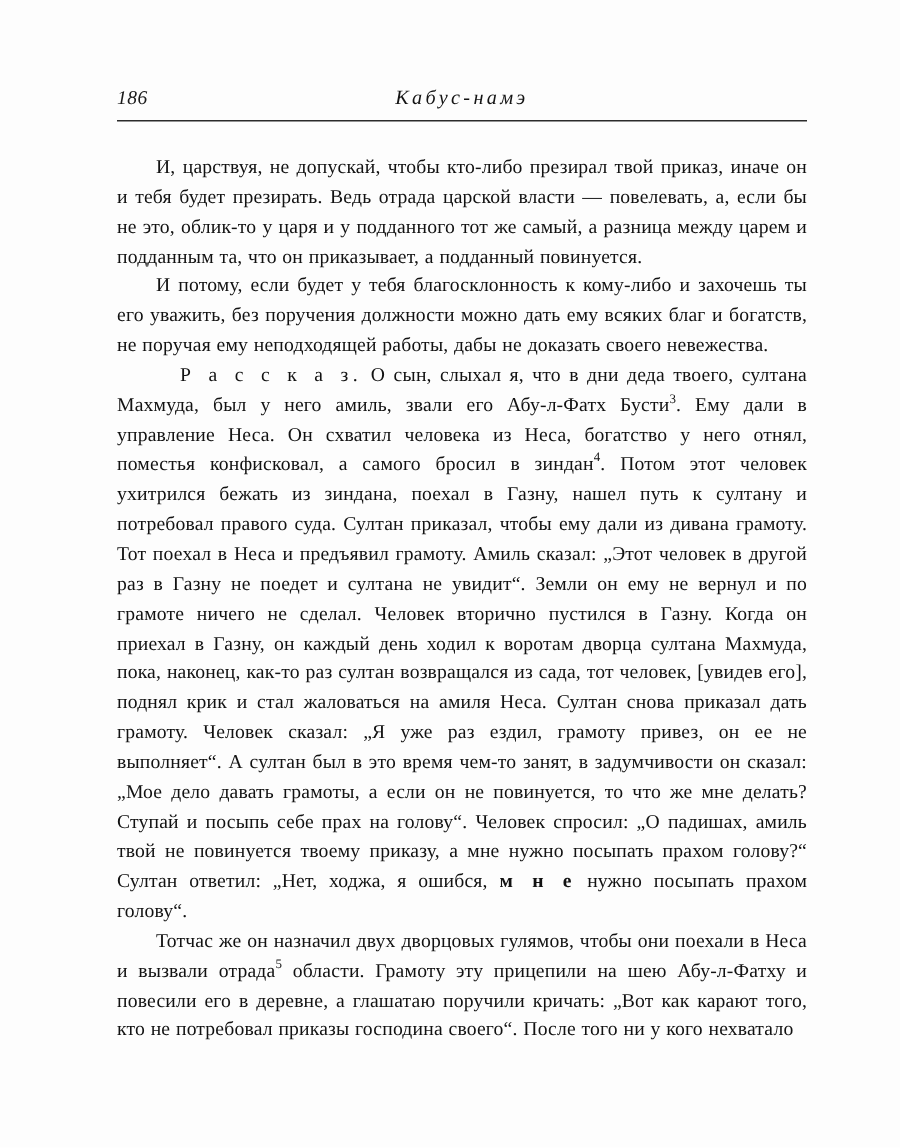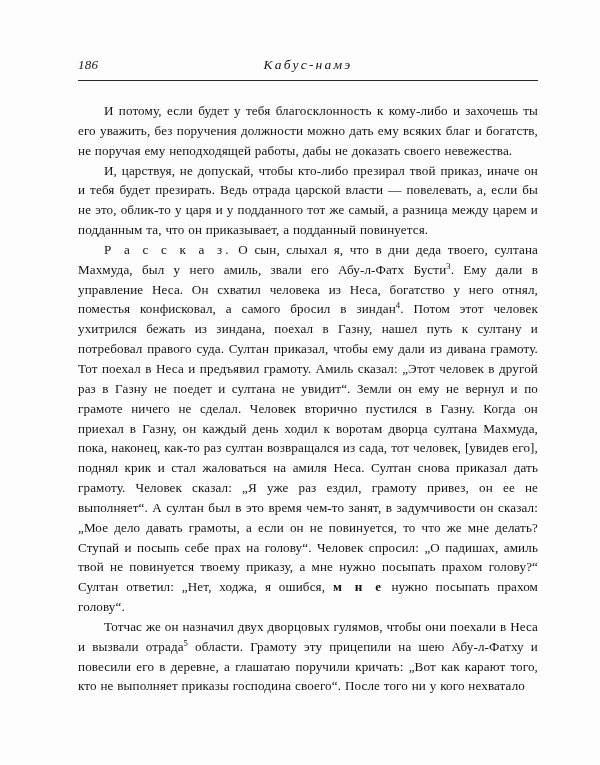--- a/index.html
+++ b/index.html
@@ -79,20 +79,21 @@
     word-spacing: 0.4px;
     color: #121212;
     hyphens: manual;
   }
   .para + .para {
     margin-top: 0;
   }
 
   .sc {
     letter-spacing: 3.1px;
+    margin-left: 16px;
   }
   .emph {
     letter-spacing: 2.6px;
     font-weight: bold;
   }
   sup {
     font-size: 0.66em;
     line-height: 0;
     vertical-align: super;
   }
@@ -103,26 +104,26 @@
 <div class="page">
 
   <div class="running-head">
     <span class="folio">186</span>
     <span class="head-title">Кабус-намэ</span>
   </div>
   <div class="head-rule"></div>
 
   <div class="textblock">
 
+    <p class="para">И, царствуя, не допускай, чтобы кто-либо презирал твой приказ, иначе он и тебя будет презирать. Ведь отрада царской власти — повелевать, а, если бы не это, облик-то у царя и у подданного тот же самый, а разница между царем и подданным та, что он приказывает, а подданный повинуется.</p>
+
     <p class="para">И потому, если будет у тебя благосклонность к кому-либо и захочешь ты его уважить, без поручения должности можно дать ему всяких благ и богатств, не поручая ему неподходящей работы, дабы не доказать своего невежества.</p>
-
-    <p class="para">И, царствуя, не допускай, чтобы кто-либо презирал твой приказ, иначе он и тебя будет презирать. Ведь отрада царской власти — повелевать, а, если бы не это, облик-то у царя и у подданного тот же самый, а разница между царем и подданным та, что он приказывает, а подданный повинуется.</p>
 
     <p class="para">
       <span class="sc">Р а с с к а з.</span><span> О сын, слыхал я, что в дни деда твоего, султана Махмуда, был у него амиль, звали его Абу-л-Фатх Бусти</span><sup>3</sup><span>. Ему дали в управление Неса. Он схватил человека из Неса, богатство у него отнял, поместья конфисковал, а самого бросил в зиндан</span><sup>4</sup><span>. Потом этот человек ухитрился бежать из зиндана, поехал в Газну, нашел путь к султану и потребовал правого суда. Султан приказал, чтобы ему дали из дивана грамоту. Тот поехал в Неса и предъявил грамоту. Амиль сказал: „Этот человек в другой раз в Газну не поедет и султана не увидит“. Земли он ему не вернул и по грамоте ничего не сделал. Человек вторично пустился в Газну. Когда он приехал в Газну, он каждый день ходил к воротам дворца султана Махмуда, пока, наконец, как-то раз султан возвращался из сада, тот человек, [увидев его], поднял крик и стал жаловаться на амиля Неса. Султан снова приказал дать грамоту. Человек сказал: „Я уже раз ездил, грамоту привез, он ее не выполняет“. А султан был в это время чем-то занят, в задумчивости он сказал: „Мое дело давать грамоты, а если он не повинуется, то что же мне делать? Ступай и посыпь себе прах на голову“. Человек спросил: „О падишах, амиль твой не повинуется твоему приказу, а мне нужно посыпать прахом голову?“ Султан ответил: „Нет, ходжа, я ошибся, </span><span class="emph">м н е</span><span> нужно посыпать прахом голову“.</span>
     </p>
 
     <p class="para">
-      <span>Тотчас же он назначил двух дворцовых гулямов, чтобы они поехали в Неса и вызвали отрада</span><sup>5</sup><span> области. Грамоту эту прицепили на шею Абу-л-Фатху и повесили его в деревне, а глашатаю поручили кричать: „Вот как карают того, кто не выполняет приказы господина своего“. После того ни у кого нехватало</span>
+      <span>Тотчас же он назначил двух дворцовых гулямов, чтобы они поехали в Неса и вызвали отрада</span><sup>5</sup><span> области. Грамоту эту прицепили на шею Абу-л-Фатху и повесили его в деревне, а глашатаю поручили кричать: „Вот как карают того, кто не потребовал приказы господина своего“. После того ни у кого нехватало</span>
     </p>
 
   </div>
 </div>
 
 </body></html>

